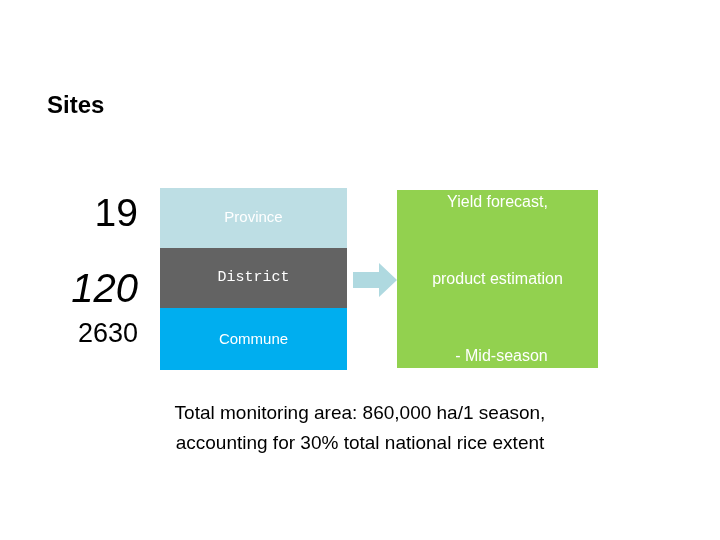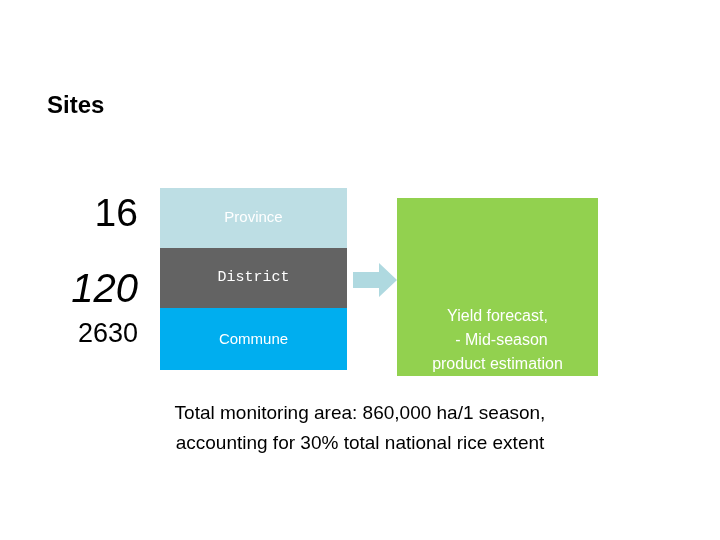--- a/index.html
+++ b/index.html
@@ -113,28 +113,27 @@
   #outcome-box {
     position: absolute;
     left: 397px;
     top: 190px;
     width: 201px;
     height: 178px;
     background: #92d14f;
     display: flex;
     flex-direction: column;
     align-items: center;
-    justify-content: flex-end;
+    justify-content: space-between;
     color: #ffffff;
     font-size: 16px;
     line-height: 24px;
     text-align: center;
     box-sizing: border-box;
     padding: 0 4px;
-    margin-top: 8px;
   }
   #outcome-box .line {
     display: block;
     white-space: nowrap;
   }
   #outcome-box .bullet {
     padding-left: 8px;
   }
 
   
@@ -150,42 +149,42 @@
   }
   #footnote .fline { display: block; }
 </style>
 </head>
 <body>
 
 <div id="slide">
 
   <div id="page-title">Sites</div>
 
-  <div class="count" id="count-province">16</div>
+  <div class="count" id="count-province">19</div>
   <div class="count" id="count-district">120</div>
   <div class="count" id="count-commune">2630</div>
 
   <div class="bar" id="bar-province">
     <span>Province</span>
   </div>
   <div class="bar" id="bar-district">
     <span>District</span>
   </div>
   <div class="bar" id="bar-commune">
     <span>Commune</span>
   </div>
 
   <svg id="flow-arrow" viewBox="0 0 44 34">
     <polygon points="0,9 26,9 26,0 44,17 26,34 26,25 0,25" fill="#afd9e0"></polygon>
   </svg>
 
   <div id="outcome-box">
     <span class="line">Yield forecast,</span>
+    <span class="line">product estimation</span>
     <span class="line bullet">-   Mid-season</span>
-    <span class="line">product estimation</span>
   </div>
 
   <div id="footnote">
     <span class="fline">Total monitoring area: 860,000 ha/1 season,</span>
     <span class="fline">accounting for 30% total national rice extent</span>
   </div>
 
 </div>
 
 </body></html>

